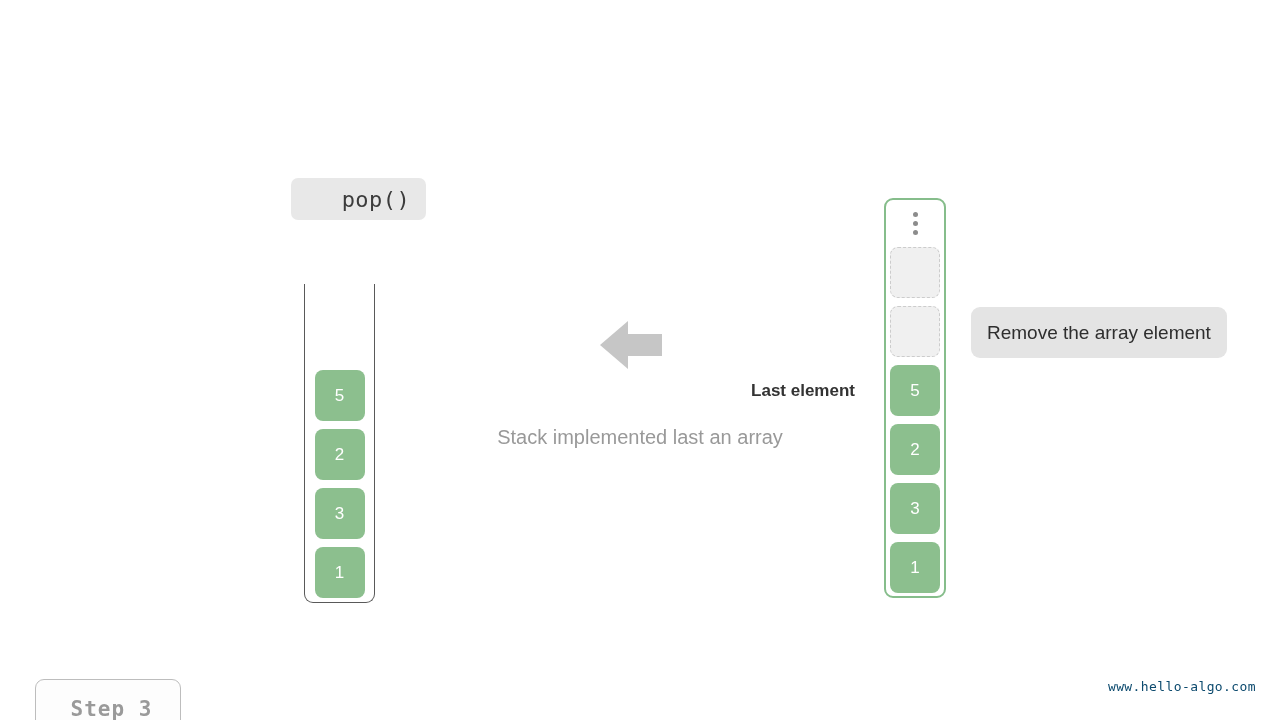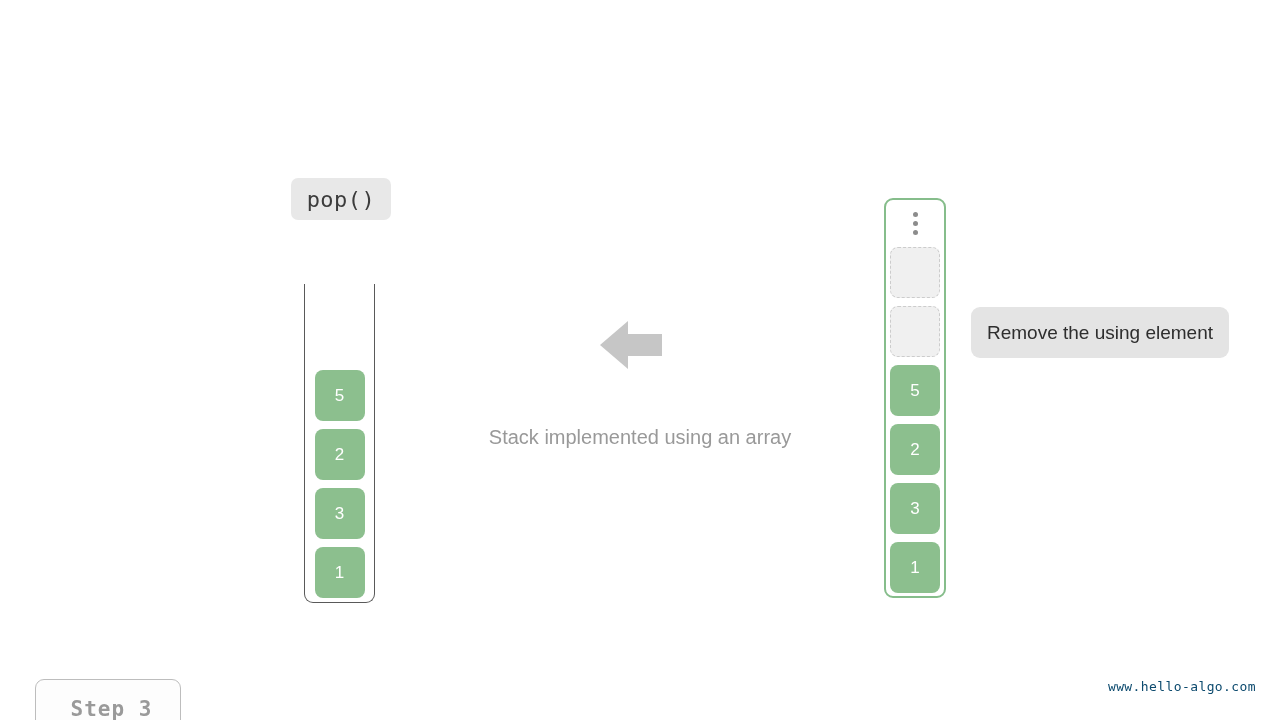--- a/index.html
+++ b/index.html
@@ -28,20 +28,21 @@
     height: 42px;
     background: #e8e8e8;
     border-radius: 7px;
     display: flex;
     align-items: center;
     justify-content: center;
     font-family: "DejaVu Sans Mono", "Liberation Mono", monospace;
     font-size: 22px;
     color: #3c3c3c;
     letter-spacing: 0.5px;
+    padding-left: 35px;
   }
 
   
   .stack-wrap {
     position: absolute;
     left: 304px;
     top: 284px;
     width: 71px;
     height: 319px;
   }
@@ -235,38 +236,39 @@
       <div class="cell">1</div>
     </div>
   </div>
 
   <div class="arrow">
     <svg width="62" height="50" viewBox="0 0 62 50" xmlns="http://www.w3.org/2000/svg">
       <polygon points="0,25 28,1 28,14 62,14 62,36 28,36 28,49" fill="#c6c6c6"></polygon>
     </svg>
   </div>
 
-  <div class="caption">Stack implemented using an array</div>
-
+  <div class="caption">Stack implemented last an array</div>
+
+  <div class="ptr-label ptr-last">Last element</div>
 
   <div class="array-wrap">
     <div class="ellipsis">
       <span></span>
       <span></span>
       <span></span>
     </div>
     <div class="array-inner">
       <div class="cell placeholder"></div>
       <div class="cell placeholder"></div>
       <div class="cell">5</div>
       <div class="cell">2</div>
       <div class="cell">3</div>
       <div class="cell">1</div>
     </div>
   </div>
 
-  <div class="callout">Remove the using element</div>
+  <div class="callout">Remove the array element</div>
 
   <div class="step-badge">Step 3</div>
 
   <div class="watermark">www.hello-algo.com</div>
 
 </div>
 
 </body></html>

